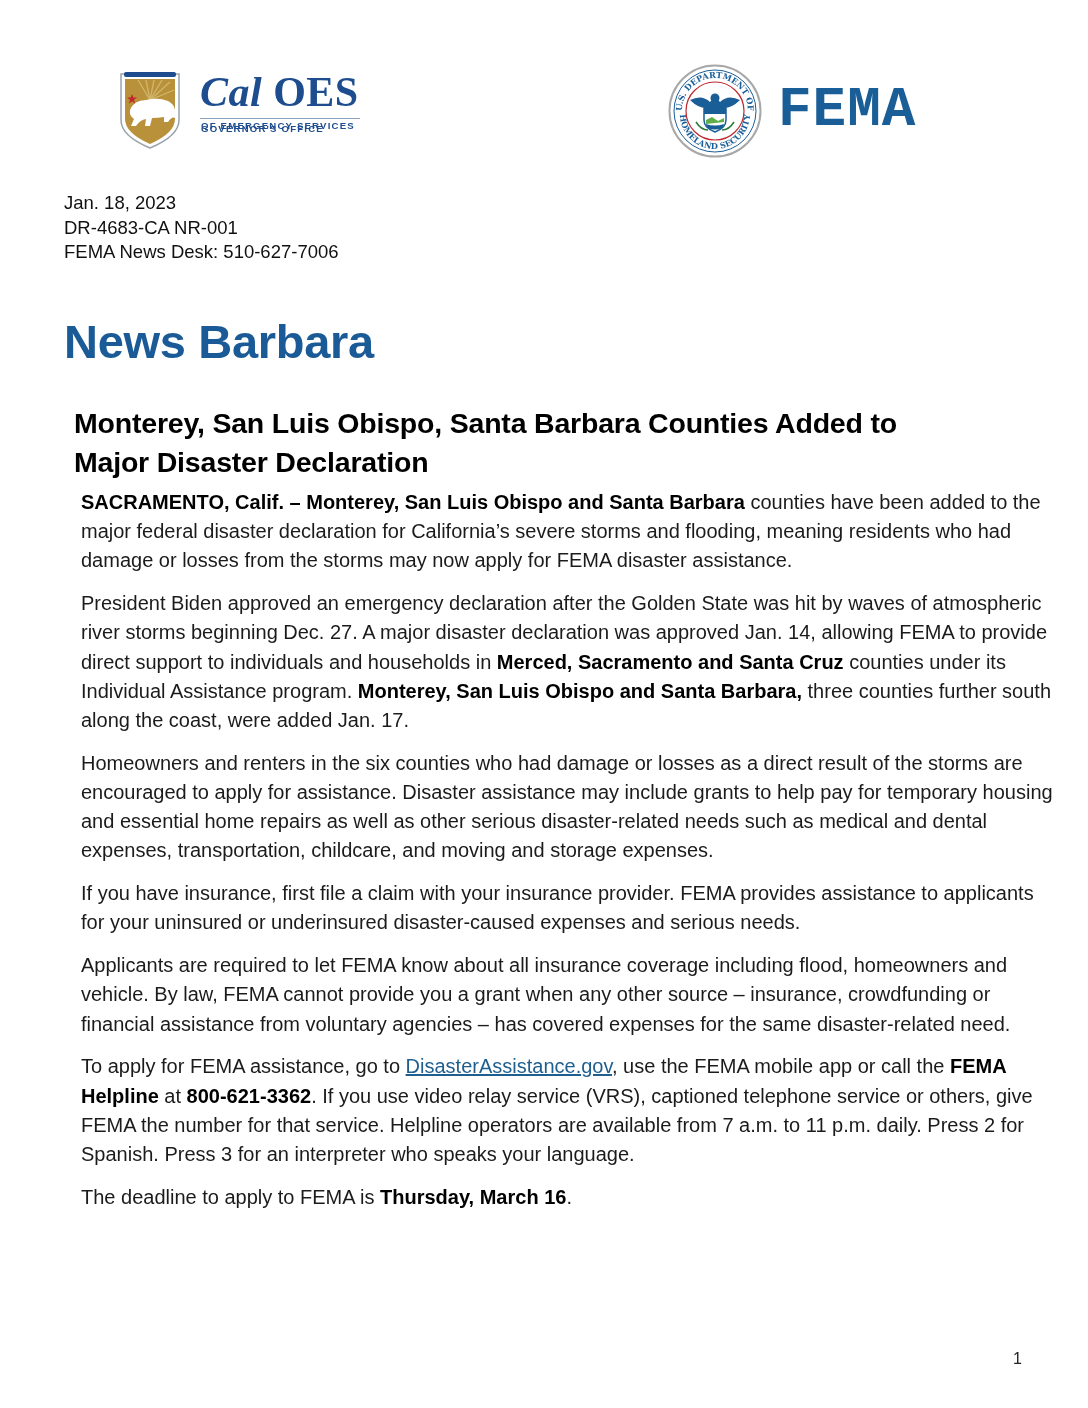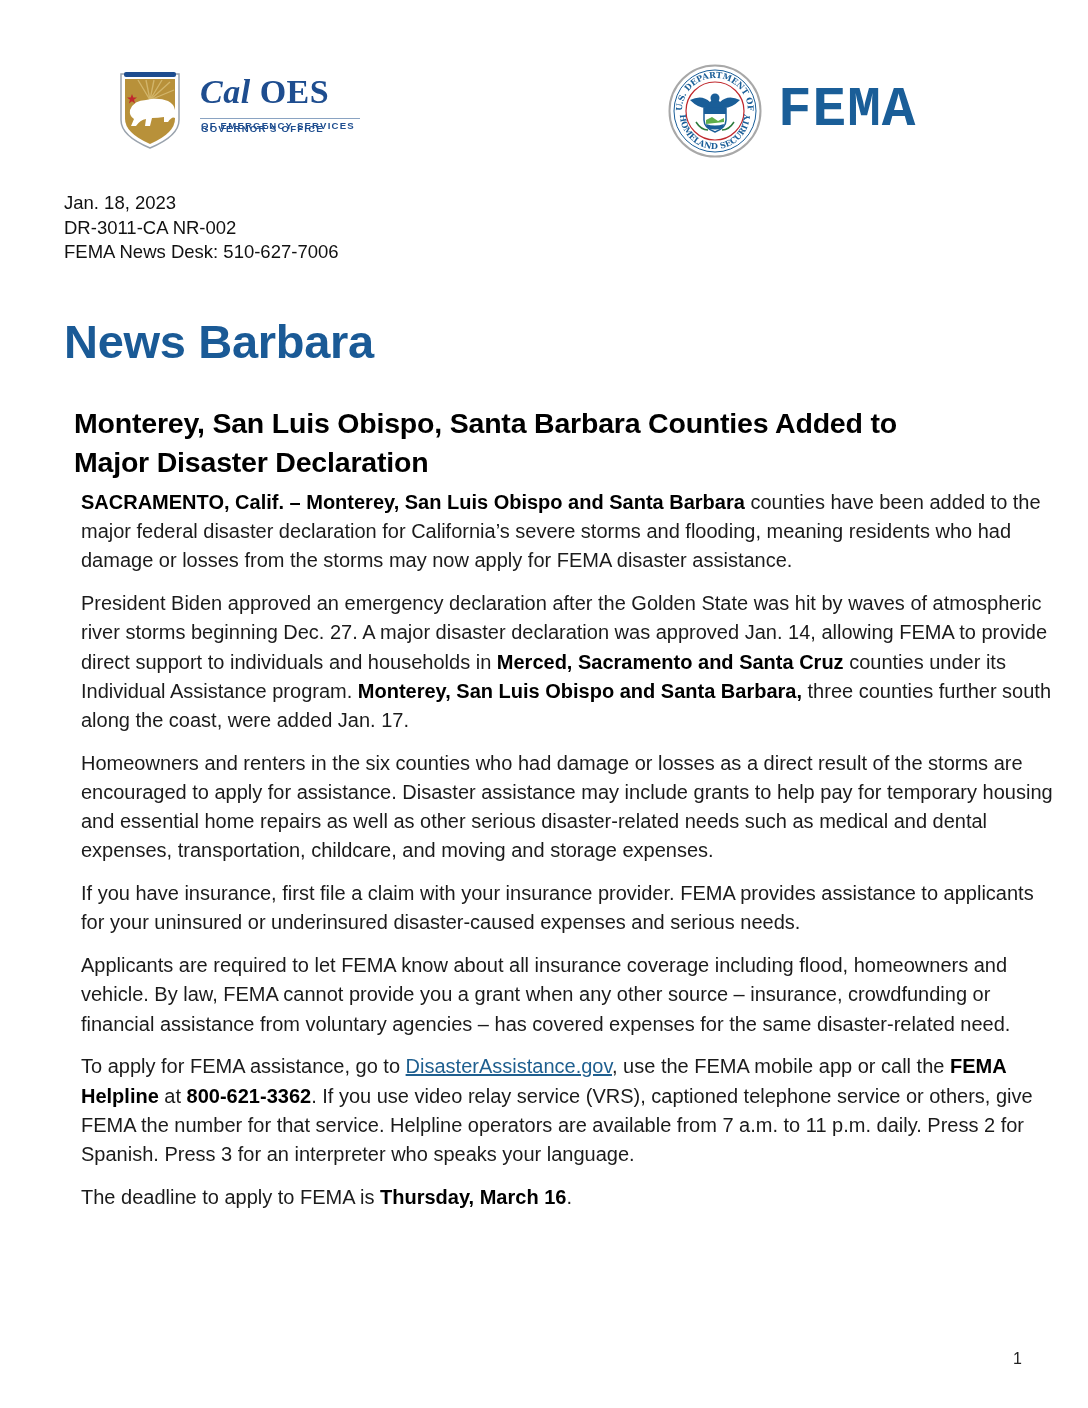--- a/index.html
+++ b/index.html
@@ -1,21 +1,21 @@
 <!DOCTYPE html>
 <html><head>
   <meta charset="utf-8">
   <style>
     html, body { margin: 0; padding: 0; background: #ffffff; }
     body { width: 1088px; height: 1408px; position: relative; overflow: hidden;
       font-family: "Liberation Sans", "DejaVu Sans", sans-serif; color: #111; }
     .logo-caloes { position: absolute; left: 118px; top: 70px; width: 250px; height: 80px; }
     .caloes-shield { position: absolute; left: 0; top: 0; width: 64px; height: 80px; }
     .caloes-title { position: absolute; left: 82px; top: 2px; font-family: "Liberation Serif", "DejaVu Serif", serif;
-      font-weight: bold; font-size: 34px; color: #1e4d8f; letter-spacing: 0.5px; line-height: 40px; white-space: nowrap; }
+      font-weight: bold; font-size: 42px; color: #1e4d8f; letter-spacing: 0.5px; line-height: 40px; white-space: nowrap; }
     .caloes-title i { font-style: italic; }
     .caloes-rule { position: absolute; left: 82px; top: 48px; width: 160px; height: 1px; background: #8aa3c2; }
     .caloes-sub { position: absolute; left: 83px; font-family: Liberation Sans, sans-serif; font-weight: bold; font-size: 9.6px;
       color: #1e4d8f; letter-spacing: 1.2px; white-space: nowrap; line-height: 11px; }
     .caloes-sub.l1 { top: 53px; }
     .caloes-sub.l2 { top: 50px; }
 
     .logo-fema { position: absolute; left: 668px; top: 64px; width: 270px; height: 95px; }
     .dhs-seal { position: absolute; left: 0; top: 0; width: 94px; height: 94px; }
     .fema-word { position: absolute; left: 110px; top: 16px; font-family: Liberation Mono, monospace;
@@ -82,21 +82,21 @@
     <path d="M38 56 L44 53 L50 57 L56 54 L56 58 L38 60 Z" fill="#5fae4a"></path>
     <path d="M38 60 Q47 63 56 60 L55 64 Q47 67 39 64 Z" fill="#1a5e98"></path>
     <path d="M28 58 Q33 66 40 66" stroke="#2b7a3a" stroke-width="1.5" fill="none"></path>
     <path d="M66 58 Q61 66 54 66" stroke="#2b7a3a" stroke-width="1.5" fill="none"></path>
   </svg>
   <div class="fema-word">FEMA</div>
 </div>
 
 <div class="meta">
   <div>Jan. 18, 2023</div>
-  <div>DR-3011-CA NR-002</div>
+  <div>DR-4683-CA NR-001</div>
   <div>FEMA News Desk: 510-627-7006</div>
 </div>
 
 <div class="news-title">News Barbara</div>
 
 <div class="headline">
   <div>Monterey, San Luis Obispo, Santa Barbara Counties Added to</div>
   <div>Major Disaster Declaration</div>
 </div>
 

